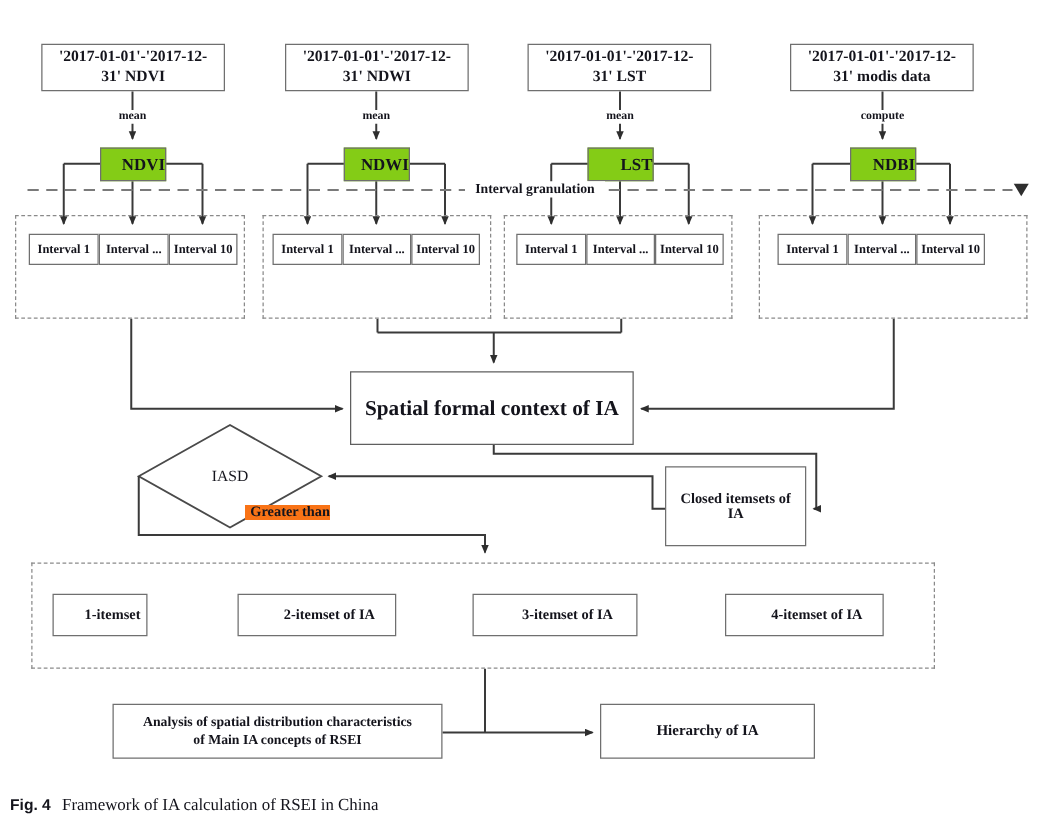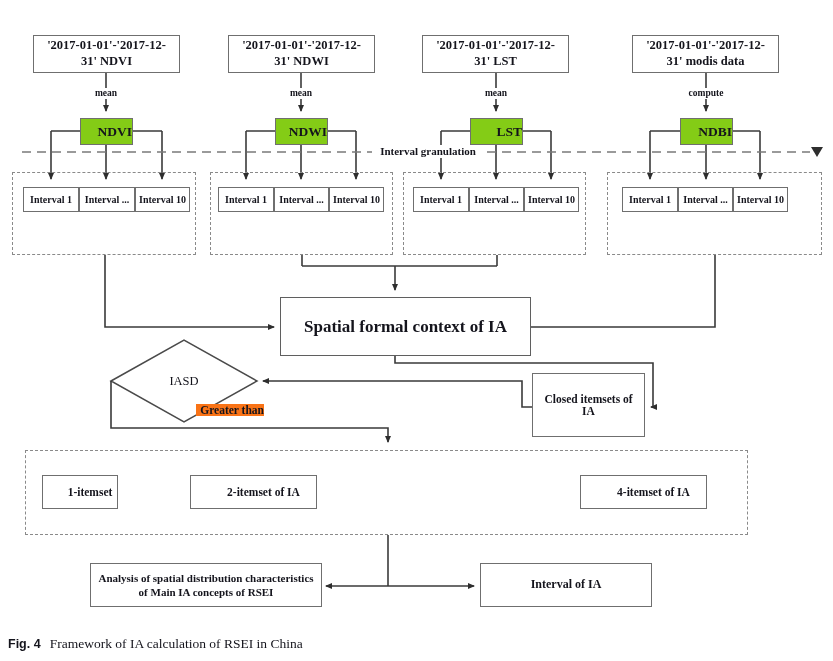--- a/index.html
+++ b/index.html
@@ -25,21 +25,21 @@
   .dash-box{border:1.6px dashed #8a8a8a;background:transparent;top:172px;height:83px;}
   .int-box{
     border:1.2px solid #6f6f6f;background:#fff;top:187px;height:25px;
     text-align:center;line-height:23px;font-weight:bold;font-size:10px;
   }
   .gran-label{
     top:145px;left:372px;width:112px;text-align:center;background:#fff;
     font-weight:bold;font-size:11px;line-height:1.2;
   }
   .context-box{
-    left:280px;top:297px;width:251px;height:59px;border:1.8px solid #5f5f5f;background:#fff;
+    left:280px;top:297px;width:227px;height:59px;border:1.8px solid #5f5f5f;background:#fff;
     display:flex;align-items:center;justify-content:center;
     font-weight:bold;font-size:17px;
   }
   .diamond-label{
     left:150px;top:374px;width:68px;text-align:center;
     font-weight:normal;font-size:12.5px;
   }
   .closed-box{
     left:532px;top:373px;width:113px;height:64px;border:1.5px solid #6f6f6f;background:#fff;
     display:flex;align-items:center;justify-content:center;text-align:center;
@@ -52,21 +52,21 @@
   .itemset-container{border:1.8px dashed #8a8a8a;left:25px;top:450px;width:723px;height:85px;}
   .itemset-box{
     border:1.4px solid #6f6f6f;background:#fff;top:475px;height:34px;
     text-align:center;line-height:32px;font-weight:bold;font-size:11.5px;padding-left:20px;
   }
   .out-box{
     border:1.5px solid #6f6f6f;background:#fff;top:563px;height:44px;
     display:flex;flex-direction:column;align-items:center;justify-content:center;
     font-weight:bold;text-align:center;line-height:1.3;
   }
-  .analysis-box{left:90px;width:232px;font-size:11px;}
+  .analysis-box{left:90px;width:264px;font-size:11px;}
   .hierarchy-box{left:480px;width:172px;font-size:12px;}
   .caption{left:8px;top:636px;width:700px;font-size:13.5px;}
   .caption .fig{font-family:"Liberation Sans", sans-serif;font-weight:bold;font-size:12.5px;margin-right:9px;}
 </style>
 </head>
 <body>
 
 <div id="canvas">
 
   <svg id="connectors" viewBox="0 0 833 661" xmlns="http://www.w3.org/2000/svg">
@@ -189,25 +189,26 @@
 
   <div class="abs diamond-label">IASD</div>
 
   <div class="abs closed-box">Closed itemsets of IA</div>
 
   <div class="abs gt-label">Greater than</div>
 
   <div class="abs itemset-container"></div>
   <div class="abs itemset-box" style="left:42px;width:76px;">1-itemset</div>
   <div class="abs itemset-box" style="left:190px;width:127px;">2-itemset of IA</div>
+  <div class="abs itemset-box" style="left:378px;width:132px;">3-itemset of IA</div>
   <div class="abs itemset-box" style="left:580px;width:127px;">4-itemset of IA</div>
 
   <div class="abs out-box analysis-box">
     <span>Analysis of spatial distribution characteristics</span>
     <span>of Main IA concepts of RSEI</span>
   </div>
-  <div class="abs out-box hierarchy-box">Interval of IA</div>
+  <div class="abs out-box hierarchy-box">Hierarchy of IA</div>
 
   <div class="abs caption">
     <span class="fig">Fig. 4</span><span>Framework of IA calculation of RSEI in China</span>
   </div>
 
 </div>
 
 </body></html>

